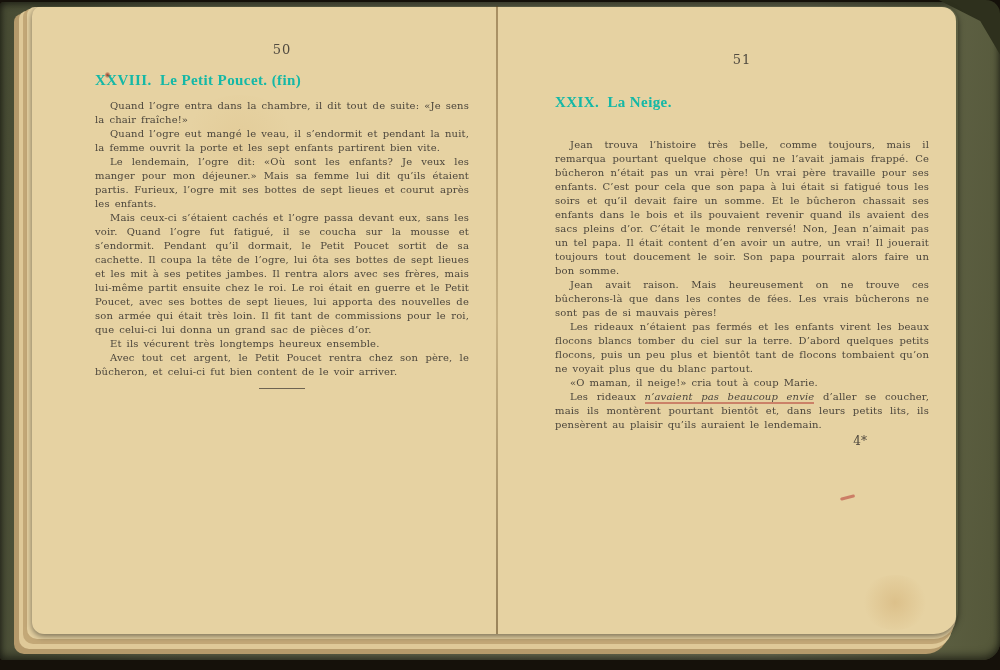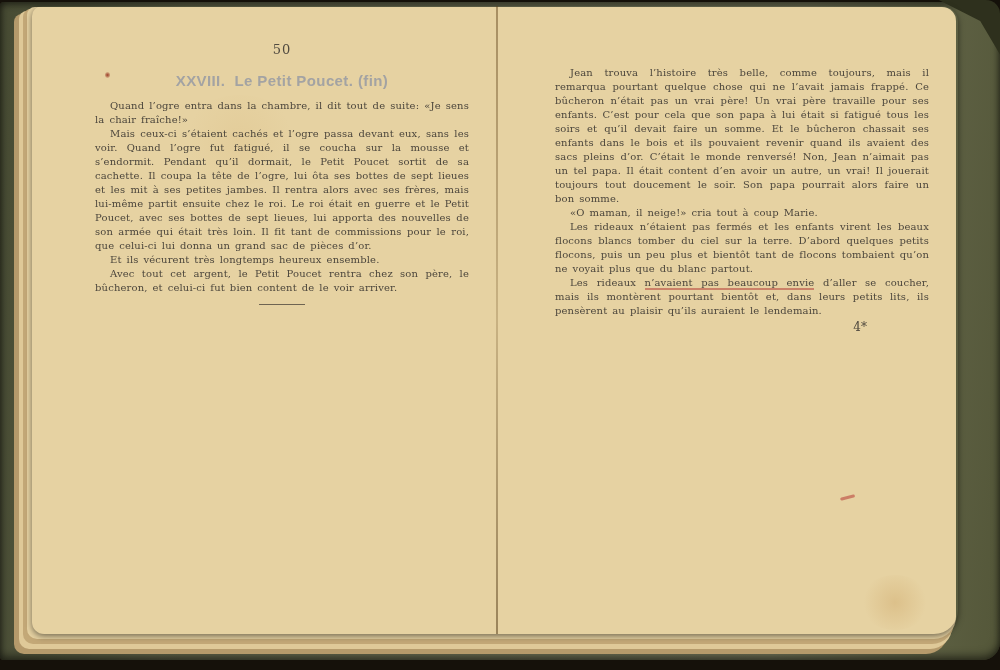--- a/index.html
+++ b/index.html
@@ -32,31 +32,31 @@
             linear-gradient(90deg,#e7d5a6 0%,#ebd9ab 44%,#dfc globalization 0),
             linear-gradient(90deg,#e7d5a6 0%,#ebd9ab 44%,#dcc392 50.2%,#eedcb2 56%,#f0ddb4 86%,#e9d0a2 100%);
           box-shadow:0 2px 6px rgba(0,0,0,.5);}
   .gutter-line{position:absolute;left:50.1%;top:0;bottom:0;width:2px;
           background:linear-gradient(180deg,rgba(90,60,20,.45),rgba(110,80,35,.25) 50%,rgba(80,55,20,.5));}
   
   .page-text{position:absolute;color:#4c463c;}
   .col-left{left:95px;top:42px;width:374px;}
   .col-right{left:555px;top:52px;width:374px;}
   .page-number{text-align:center;font-size:13px;letter-spacing:1px;color:#514b40;}
-  .chapter-heading{text-align:center;font-family:Liberation Sans, sans-serif;
-          font-weight:bold;font-size:15px;color:#a3a3a3;letter-spacing:.4px;}
+  .chapter-heading{font-family:Liberation Serif, serif;
+          font-weight:bold;font-size:15px;color:#14b8a6;letter-spacing:.4px;}
   .col-left .chapter-heading{margin-top:15px;}
   .col-right .chapter-heading{margin-top:27px;}
   .body-text{margin-top:10px;font-size:10px;line-height:14px;text-align:justify;}
-  .col-right .body-text{margin-top:14px;}
+  .col-right .body-text{margin-top:27px;}
   .body-text p{margin:0;text-indent:15px;word-spacing:1.6px;letter-spacing:.15px;}
   .end-rule{width:46px;border:0;border-top:1.5px solid #6e6452;margin:9px auto 0 auto;}
   .signature-mark{text-align:right;padding-right:62px;font-size:12px;margin-top:2px;color:#4c463c;}
   
-  .pencil-underline{border-bottom:2px solid rgba(196,109,90,.8);}
+  .pencil-underline{border-bottom:2px solid rgba(196,109,90,.8);font-style:italic;}
   .pencil-tick{position:absolute;left:840px;top:496px;width:15px;height:2.5px;
           background:rgba(199,112,92,.85);transform:rotate(-14deg);border-radius:2px;}
   .red-speck{position:absolute;left:105px;top:72px;width:5px;height:6px;
           background:radial-gradient(circle,#9c3d28 0%,rgba(156,61,40,.15) 80%);border-radius:50%;}
   .stain{position:absolute;left:860px;top:575px;width:70px;height:55px;border-radius:50%;
           background:radial-gradient(circle,rgba(185,130,55,.22),rgba(0,0,0,0) 70%);}
   .stain2{position:absolute;left:180px;top:95px;width:120px;height:90px;border-radius:50%;
           background:radial-gradient(circle,rgba(200,155,80,.10),rgba(0,0,0,0) 70%);}
 </style>
 </head>
@@ -79,32 +79,39 @@
   <div class="stain"></div>
   <div class="stain2"></div>
 
   <div class="page-text col-left">
     <div class="page-number">50</div>
     <div class="chapter-heading">
       <span>XXVIII.</span>&nbsp;&nbsp;<span>Le Petit Poucet. (fin)</span>
     </div>
     <div class="body-text">
       <p>Quand l’ogre entra dans la chambre, il dit tout de suite: «Je sens la chair fraîche!»</p>
+      <p>Quand l’ogre eut mangé le veau, il s’endormit et pendant la nuit, la femme ouvrit la porte et les sept enfants partirent bien vite.</p>
+      <p>Le lendemain, l’ogre dit: «Où sont les enfants? Je veux les manger pour mon déjeuner.» Mais sa femme lui dit qu’ils étaient partis. Furieux, l’ogre mit ses bottes de sept lieues et courut après les enfants.</p>
       <p>Mais ceux-ci s’étaient cachés et l’ogre passa devant eux, sans les voir. Quand l’ogre fut fatigué, il se coucha sur la mousse et s’endormit. Pendant qu’il dormait, le Petit Poucet sortit de sa cachette. Il coupa la tête de l’ogre, lui ôta ses bottes de sept lieues et les mit à ses petites jambes. Il rentra alors avec ses frères, mais lui-même partit ensuite chez le roi. Le roi était en guerre et le Petit Poucet, avec ses bottes de sept lieues, lui apporta des nouvelles de son armée qui était très loin. Il fit tant de commissions pour le roi, que celui-ci lui donna un grand sac de pièces d’or.</p>
       <p>Et ils vécurent très longtemps heureux ensemble.</p>
       <p>Avec tout cet argent, le Petit Poucet rentra chez son père, le bûcheron, et celui-ci fut bien content de le voir arriver.</p>
     </div>
     <hr class="end-rule">
   </div>
 
   <div class="page-text col-right">
+    <div class="page-number">51</div>
+    <div class="chapter-heading">
+      <span>XXIX.</span>&nbsp;&nbsp;<span>La Neige.</span>
+    </div>
     <div class="body-text">
       <p>Jean trouva l’histoire très belle, comme toujours, mais il remarqua pourtant quelque chose qui ne l’avait jamais frappé. Ce bûcheron n’était pas un vrai père! Un vrai père travaille pour ses enfants. C’est pour cela que son papa à lui était si fatigué tous les soirs et qu’il devait faire un somme. Et le bûcheron chassait ses enfants dans le bois et ils pouvaient revenir quand ils avaient des sacs pleins d’or. C’était le monde renversé! Non, Jean n’aimait pas un tel papa. Il était content d’en avoir un autre, un vrai! Il jouerait toujours tout doucement le soir. Son papa pourrait alors faire un bon somme.</p>
+      <p>Jean avait raison. Mais heureusement on ne trouve ces bûcherons-là que dans les contes de fées. Les vrais bûcherons ne sont pas de si mauvais pères!</p>
+      <p>Les rideaux n’étaient pas fermés et les enfants virent les beaux flocons blancs tomber du ciel sur la terre. D’abord quelques petits flocons, puis un peu plus et bientôt tant de flocons tombaient qu’on ne voyait plus que du blanc partout.</p>
       <p>«O maman, il neige!» cria tout à coup Marie.</p>
-      <p>Les rideaux n’étaient pas fermés et les enfants virent les beaux flocons blancs tomber du ciel sur la terre. D’abord quelques petits flocons, puis un peu plus et bientôt tant de flocons tombaient qu’on ne voyait plus que du blanc partout.</p>
       <p><span>Les rideaux </span><span class="pencil-underline">n’avaient pas beaucoup envie</span><span> d’aller se coucher, mais ils montèrent pourtant bientôt et, dans leurs petits lits, ils pensèrent au plaisir qu’ils auraient le lendemain.</span></p>
     </div>
     <div class="signature-mark">4*</div>
   </div>
 
   <div class="pencil-tick"></div>
   <div class="red-speck"></div>
 
 </div>
 

